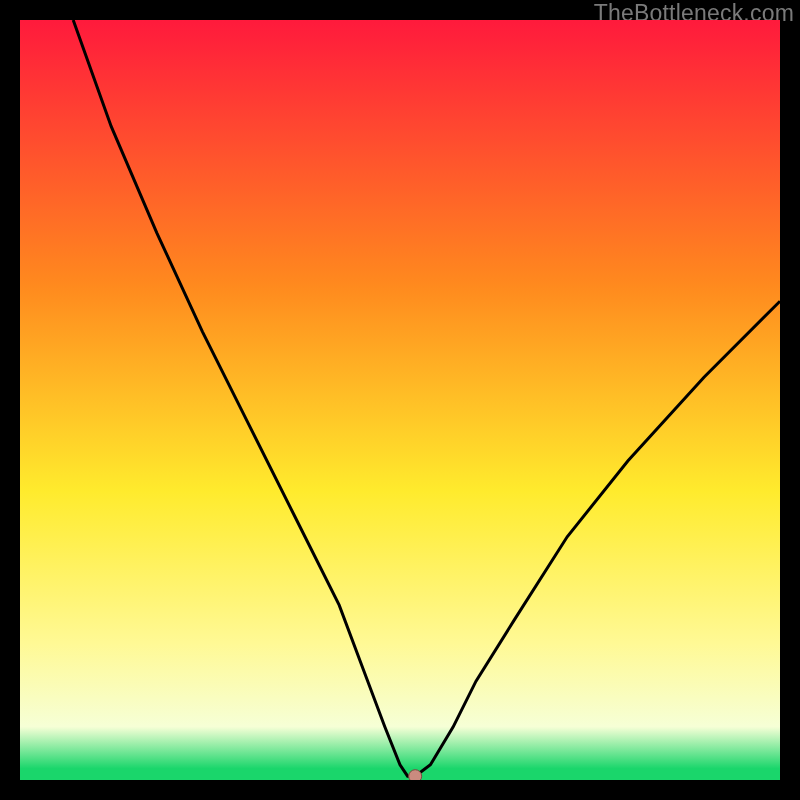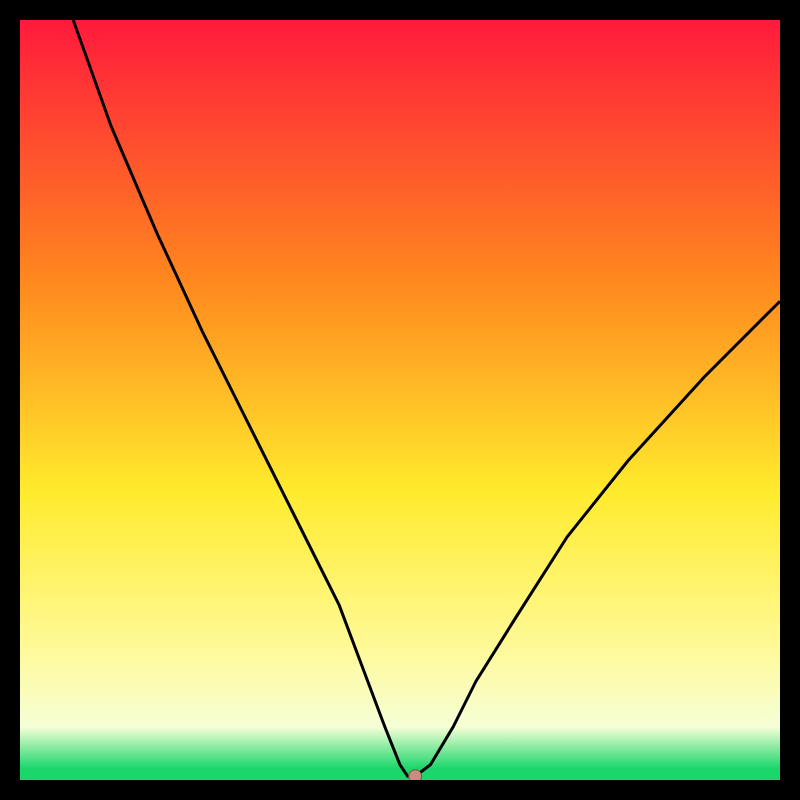--- a/index.html
+++ b/index.html
@@ -38,20 +38,21 @@
     font-weight: 500;
     color: #7a7a7a;
     letter-spacing: 0.2px;
   }
 </style>
 </head>
 <body>
 
 <div class="frame">
 
+  <div class="watermark">TheBottleneck.com</div>
 
   <div class="plot">
     <svg id="plot-svg" viewBox="0 0 760 760" preserveAspectRatio="none">
 
       <defs>
         <linearGradient id="bg-grad" x1="0" y1="0" x2="0" y2="1">
             <stop offset="0.00%" stop-color="#ff1a3c"></stop>
             <stop offset="35.00%" stop-color="#ff8a1e"></stop>
             <stop offset="62.00%" stop-color="#ffeb2d"></stop>
             <stop offset="82.00%" stop-color="#fff995"></stop>

